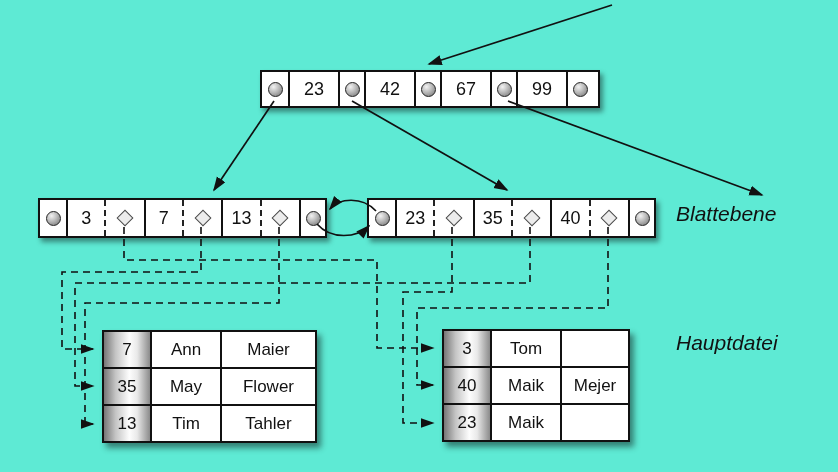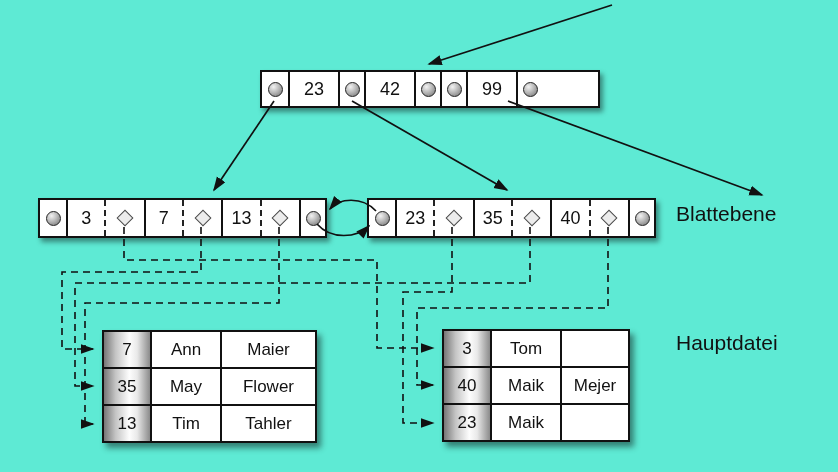--- a/index.html
+++ b/index.html
@@ -45,40 +45,41 @@
   .rec-row > div { display:flex; align-items:center; justify-content:center; font-size:17px; box-sizing:border-box; }
   .rec-key {
     flex:0 0 48px; border-right:2px solid #111;
     background:linear-gradient(90deg,#767676 0%,#c4c4c4 25%,#fdfdfd 55%,#e9e9e9 72%,#8b8b8b 100%);
   }
   .rec-first { flex:0 0 70px; border-right:2px solid #111; }
   .rec-last { flex:1; }
 
   
   .lvl-label {
-    position:absolute; font-size:21px; z-index:3; white-space:nowrap;
+    position:absolute; font-style:italic; font-size:21px; z-index:3; white-space:nowrap;
   }
 </style>
 </head>
 <body>
 
 <div class="canvas">
 
   <div class="node" style="left:260px; top:70px; width:340px; height:38px;">
     <div class="ptr">
         <span class="circle-icon"></span>
       </div>
     <div class="key">23</div>
     <div class="ptr">
         <span class="circle-icon"></span>
       </div>
     <div class="key">42</div>
     <div class="ptr">
         <span class="circle-icon"></span>
       </div>
+    <div class="key">67</div>
     <div class="ptr">
         <span class="circle-icon"></span>
       </div>
     <div class="key">99</div>
     <div class="ptr">
         <span class="circle-icon"></span>
       </div>
   </div>
 
   <div class="node" style="left:38px; top:198px; width:289px; height:40px;">

